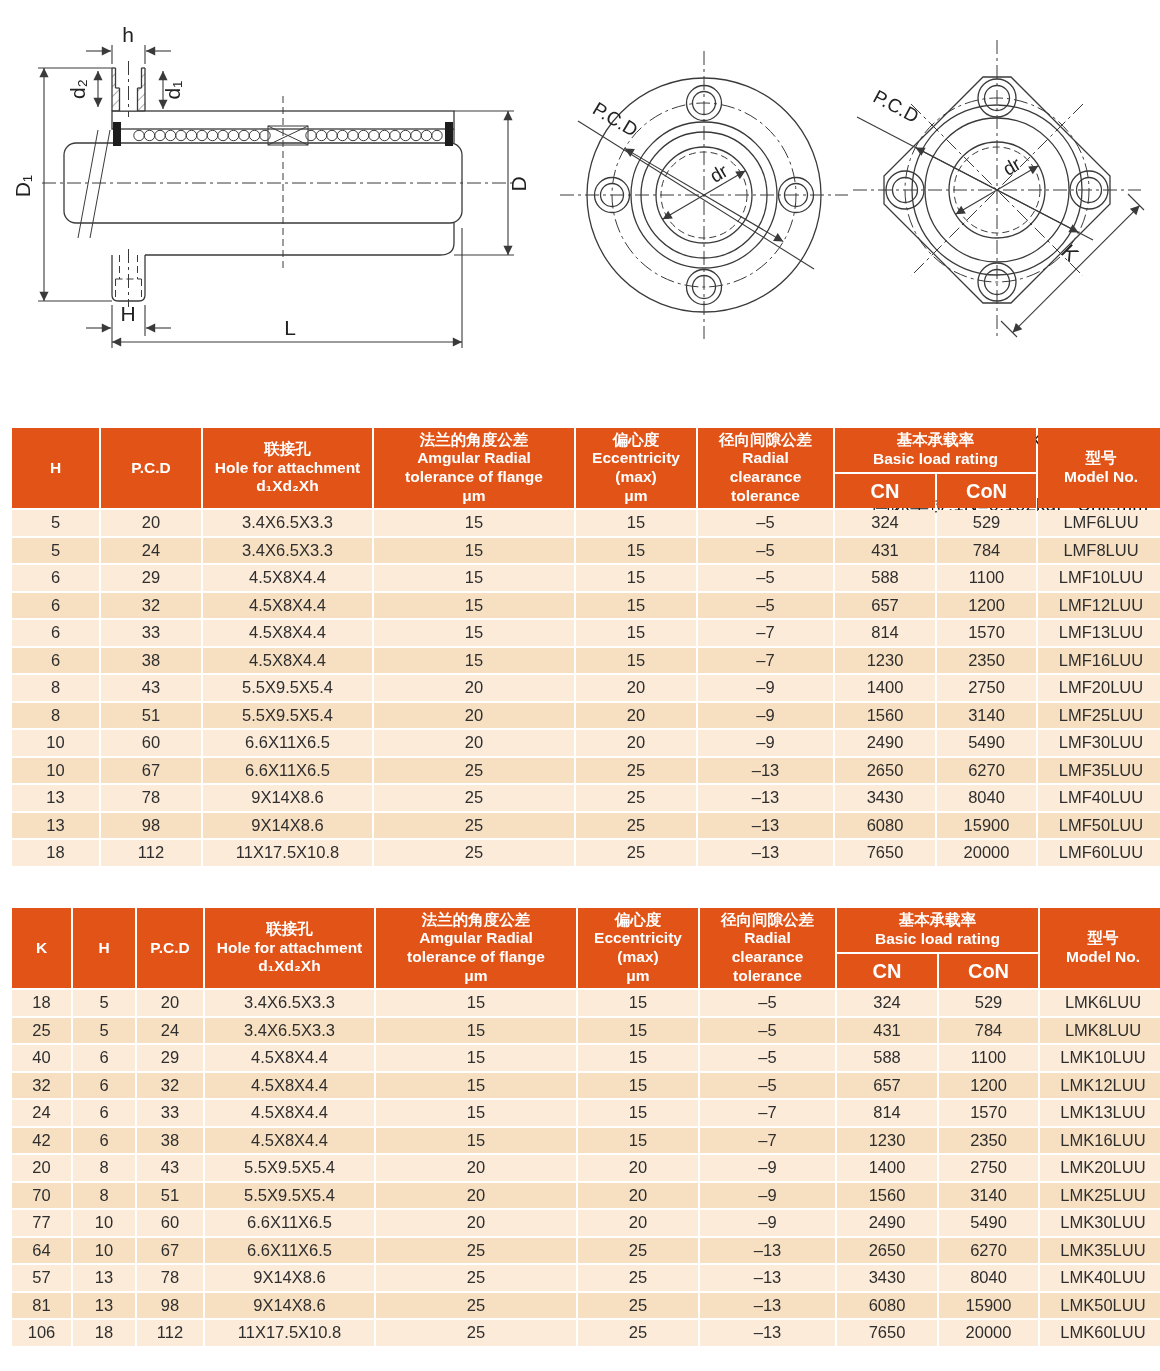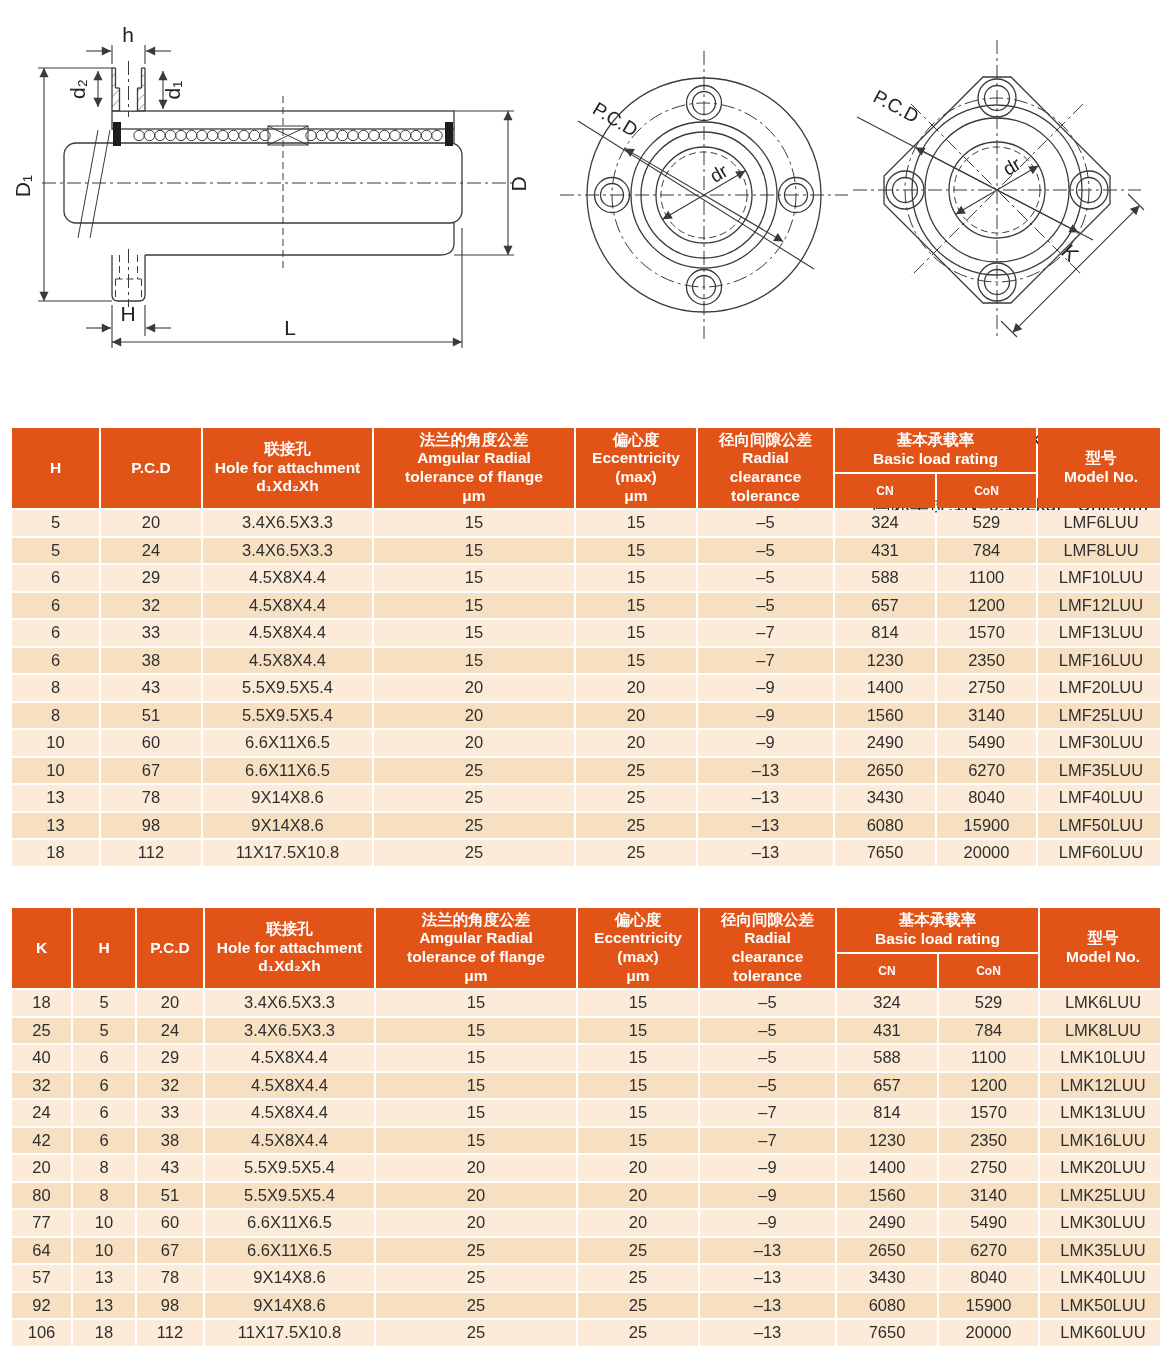--- a/index.html
+++ b/index.html
@@ -17,21 +17,21 @@
   
   .units{position:absolute;top:384px;right:12px;text-align:left;font-size:19px;line-height:22px;
          color:#111;white-space:pre;}
   
   .twrap{position:absolute;left:10px;width:1140px;}
   table{width:100%;border-collapse:separate;border-spacing:2px;table-layout:fixed;}
   th{background:var(--header-bg,#e25317);color:var(--header-text,#fff);font-weight:bold;
      text-align:center;vertical-align:middle;white-space:pre-line;font-size:15.5px;line-height:1.2;
      padding:1px 2px;}
   thead tr:first-child th{height:42px;}
-  th.sub-th{height:32px;font-size:12px;}
+  th.sub-th{height:32px;font-size:20px;}
   td{text-align:center;vertical-align:middle;font-size:16.5px;color:#2e2e2e;height:25.5px;padding:0;
      white-space:nowrap;overflow:hidden;}
   tbody tr:nth-child(odd) td{background:var(--row-light,#fcebd9);}
   tbody tr:nth-child(even) td{background:var(--row-dark,#f7e0c2);}
 </style>
 </head>
 <body>
 
 <div id="page">
 
@@ -554,21 +554,21 @@
             <td>43</td>
             <td>5.5X9.5X5.4</td>
             <td>20</td>
             <td>20</td>
             <td>–9</td>
             <td>1400</td>
             <td>2750</td>
             <td>LMK20LUU</td>
           </tr>
           <tr>
-            <td>80</td>
+            <td>70</td>
             <td>8</td>
             <td>51</td>
             <td>5.5X9.5X5.4</td>
             <td>20</td>
             <td>20</td>
             <td>–9</td>
             <td>1560</td>
             <td>3140</td>
             <td>LMK25LUU</td>
           </tr>
@@ -602,21 +602,21 @@
             <td>78</td>
             <td>9X14X8.6</td>
             <td>25</td>
             <td>25</td>
             <td>–13</td>
             <td>3430</td>
             <td>8040</td>
             <td>LMK40LUU</td>
           </tr>
           <tr>
-            <td>92</td>
+            <td>81</td>
             <td>13</td>
             <td>98</td>
             <td>9X14X8.6</td>
             <td>25</td>
             <td>25</td>
             <td>–13</td>
             <td>6080</td>
             <td>15900</td>
             <td>LMK50LUU</td>
           </tr>

